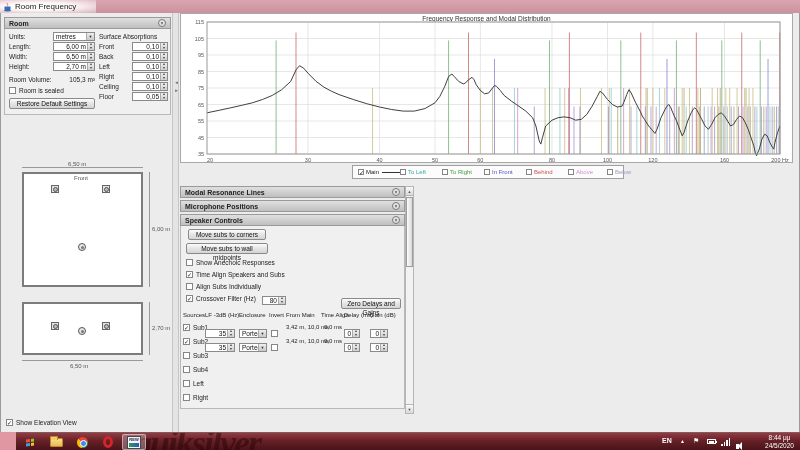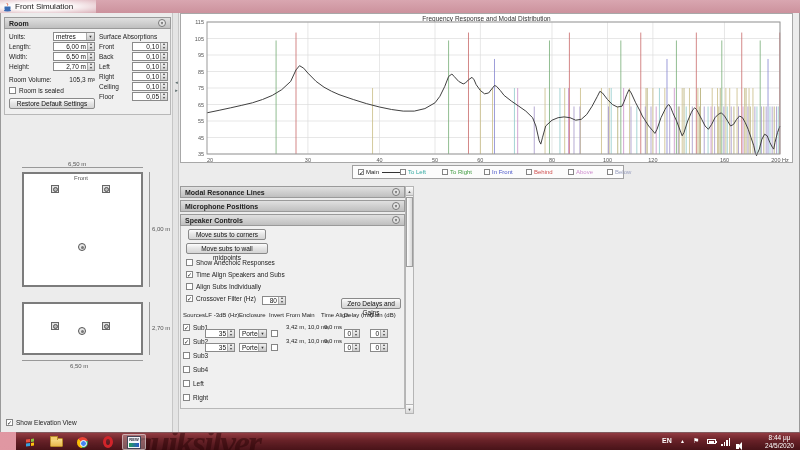--- a/index.html
+++ b/index.html
@@ -144,21 +144,21 @@
 <div class="abs wp-blob" style="left:195px;top:1px;width:70px;height:11px;background:rgba(165,35,45,.35);"></div>
 <div class="abs wp-blob" style="left:322px;top:3px;width:46px;height:9px;background:rgba(165,35,45,.30);"></div>
 
 <div class="abs titlebar">
   <div class="abs title-glow">
     <svg class="java-icon" viewBox="0 0 9 10">
       <path d="M4.5 1 C3 2 6 2.6 4.5 3.6" stroke="#d4452a" stroke-width=".8" fill="none"></path>
       <path d="M1.5 4.5 h6 v2.6 a3 1.7 0 0 1 -6 0 z" fill="#3a6bb5"></path>
       <ellipse cx="4.5" cy="8.6" rx="3.6" ry=".9" fill="#3a6bb5"></ellipse>
     </svg>
-    <span class="title-text">Front Simulation</span>
+    <span class="title-text">Room Frequency</span>
   </div>
 </div>
 
 <div class="abs window"></div>
 
 <div class="abs phead" style="left:4px;top:17px;width:167px;">
   <span>Room</span>
   <span class="pico">×</span>
 </div>
 <div class="abs pbody" style="left:4px;top:29px;width:167px;height:86px;"></div>

